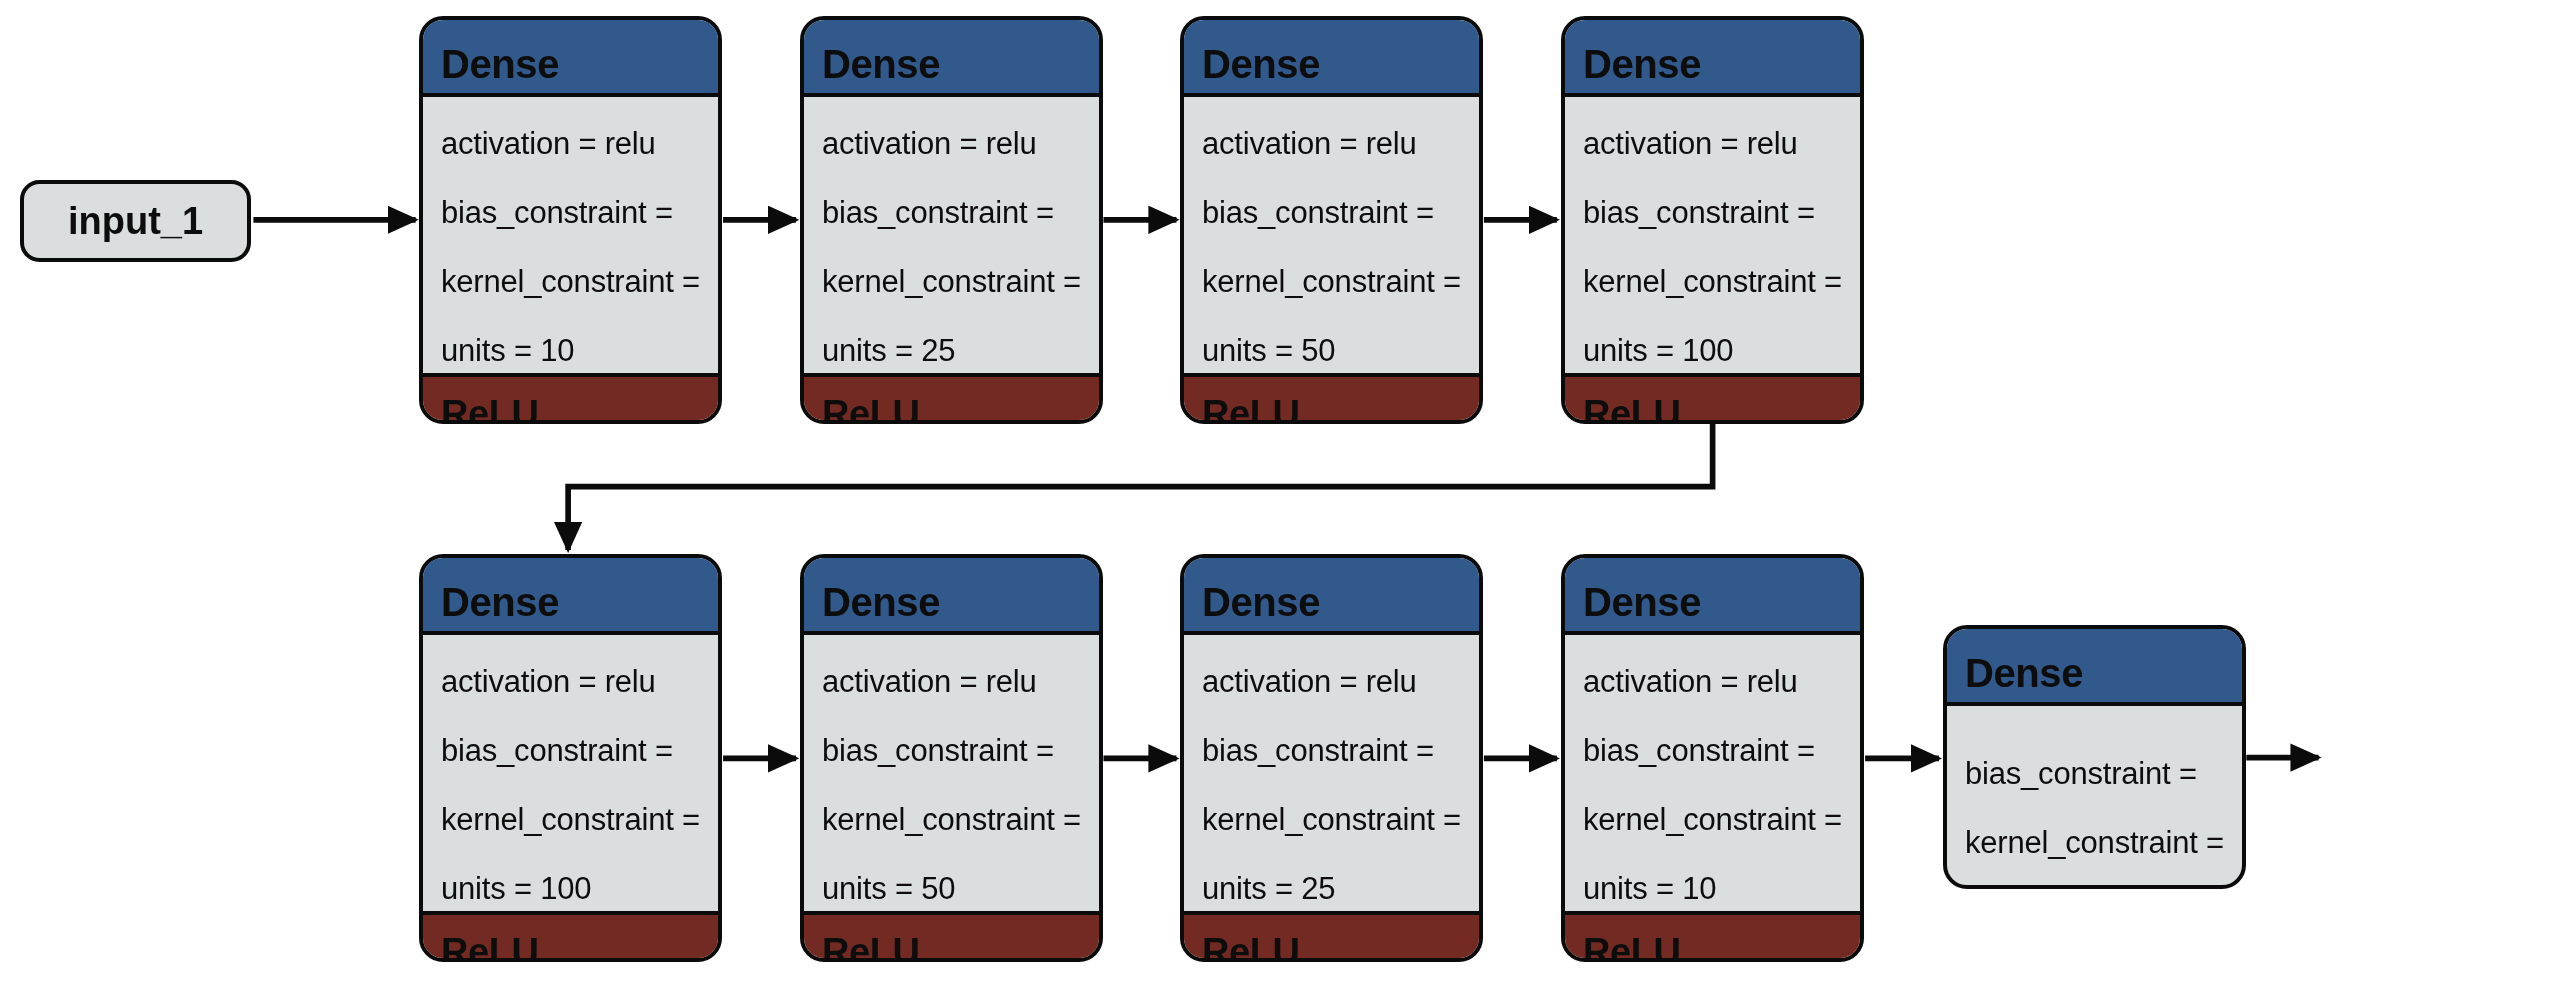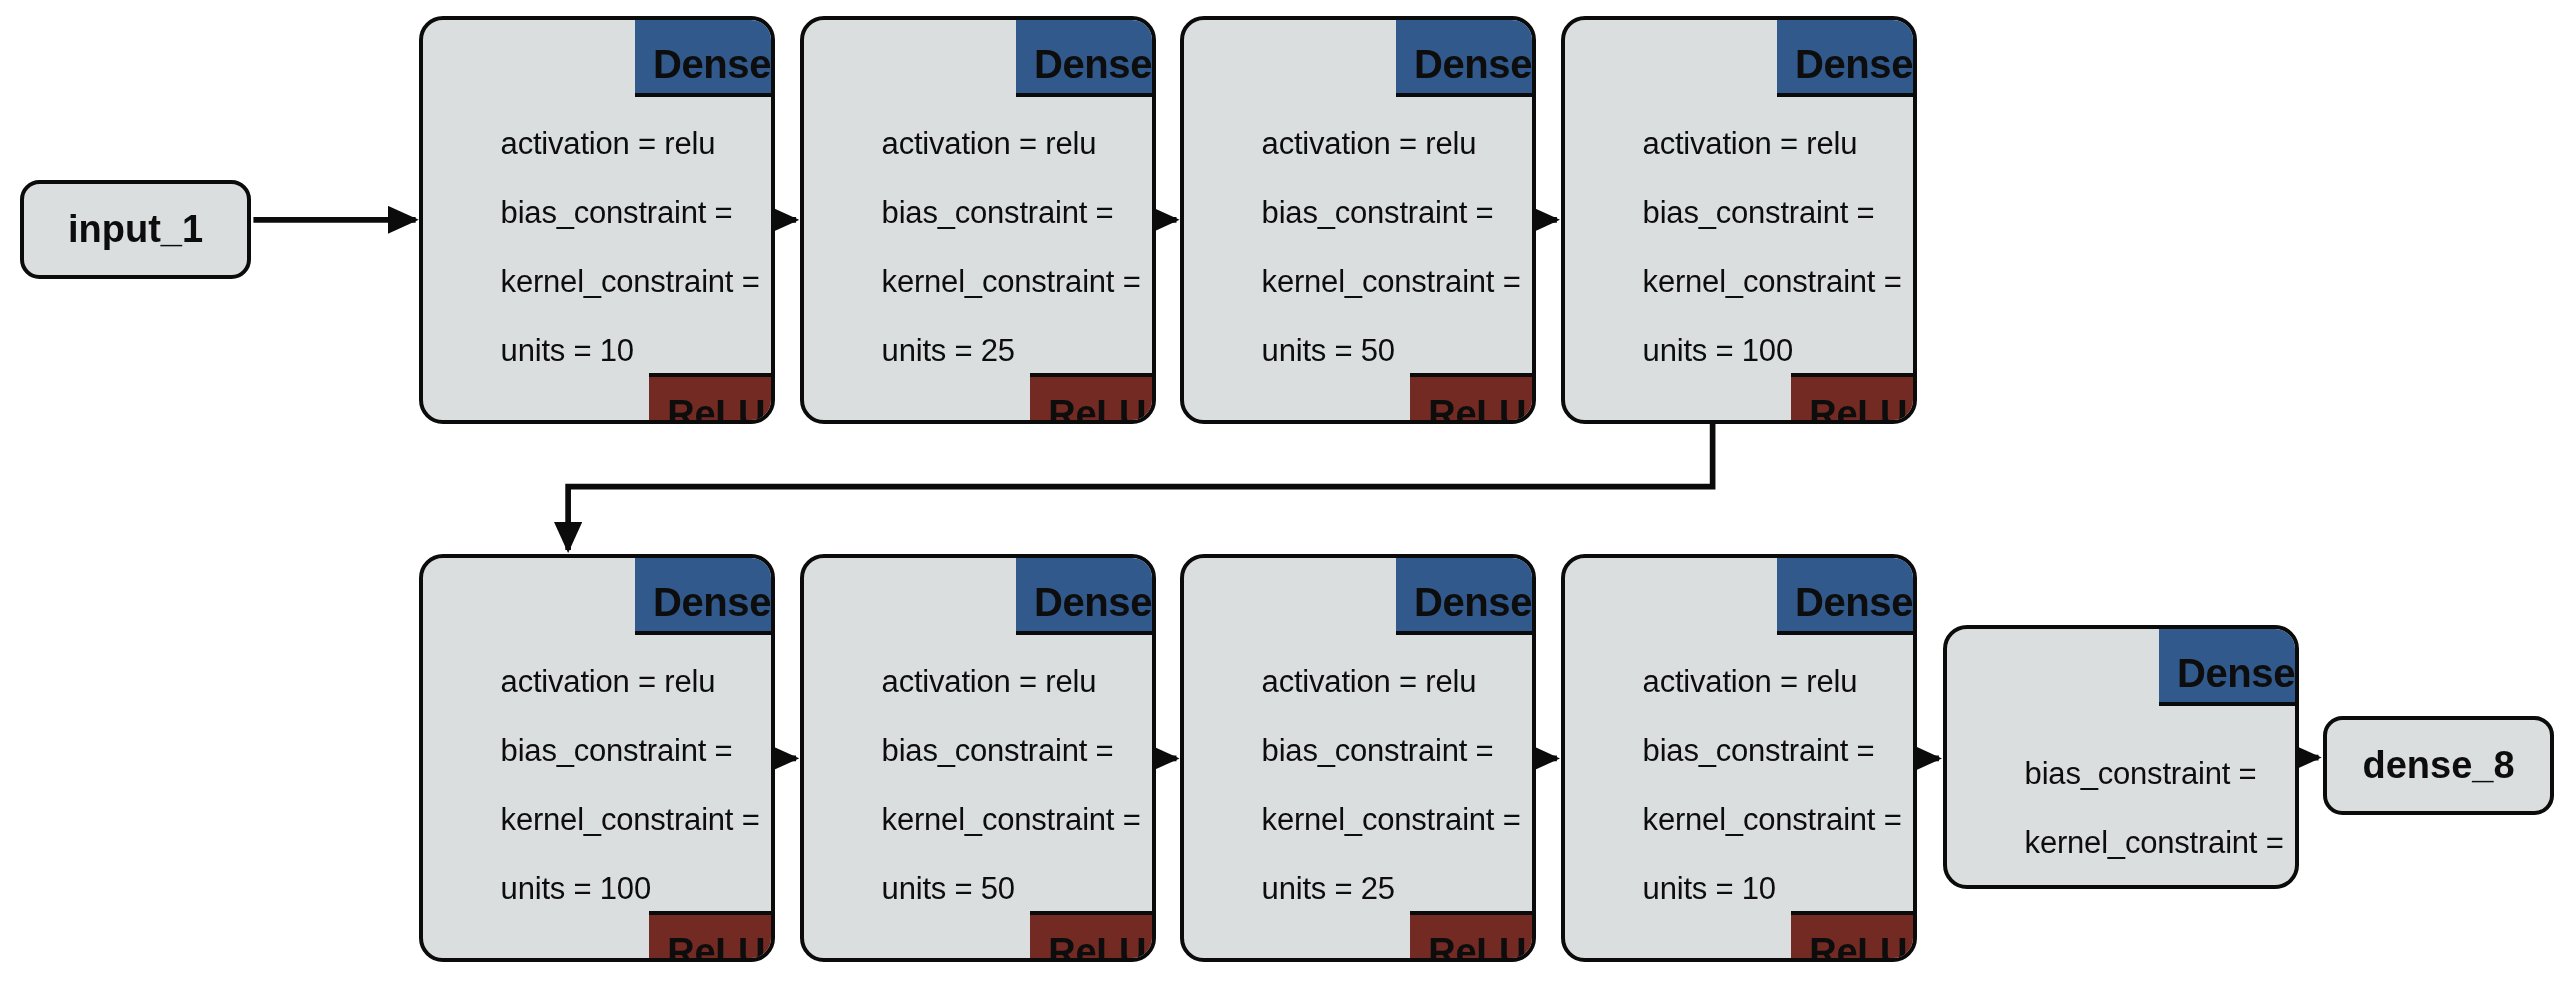--- a/index.html
+++ b/index.html
@@ -13,25 +13,25 @@
   *{box-sizing:border-box;}
   html,body{margin:0;padding:0;}
   body{
     width:2576px;height:992px;position:relative;background:#ffffff;
     font-family:"Liberation Sans", sans-serif;color:var(--text-black);
   }
   .canvas{position:absolute;left:0;top:0;width:2576px;height:992px;}
 
   
   .block{
-    position:absolute;width:356px;height:408px;
+    position:absolute;width:303px;height:408px;
     background:var(--body-gray);
     border:4px solid var(--line-black);
     border-radius:24px;overflow:hidden;
-    display:flex;flex-direction:column;align-items:flex-end;
+    display:flex;flex-direction:column;
   }
   .block.output-block{height:264px;}
   .hdr{
     flex:0 0 auto;height:77px;background:var(--header-blue);
     border-bottom:4px solid var(--line-black);
     display:flex;align-items:flex-end;padding:0 0 6.5px 18px;
     font-size:40px;font-weight:bold;letter-spacing:-0.4px;
   }
   .bdy{
     flex:1 1 auto;display:flex;flex-direction:column;justify-content:center;
@@ -40,21 +40,21 @@
   .line{font-size:31px;line-height:44px;letter-spacing:-0.2px;white-space:nowrap;margin-top:25px;}
   .ftr{
     flex:0 0 auto;height:78px;background:var(--footer-red);
     border-top:4px solid var(--line-black);
     display:flex;align-items:center;padding:0 6px 0 18px;
     font-size:38px;font-weight:bold;letter-spacing:-0.4px;
   }
 
   
   .node{
-    position:absolute;width:231px;height:99px;
+    position:absolute;width:231px;height:82px;
     background:var(--node-gray);
     border:4px solid var(--line-black);border-radius:19.5px;
     display:flex;align-items:center;justify-content:center;
     font-size:38px;font-weight:bold;
   }
 
   
   svg.edges{position:absolute;left:0;top:0;pointer-events:none;}
   .edge{stroke:var(--line-black);stroke-width:7;fill:none;}
   .arrowhead{fill:var(--line-black);}
@@ -175,18 +175,15 @@
   </div>
 
   <div class="block output-block" style="left:1943px;top:625px;">
     <div class="hdr">Dense</div>
     <div class="bdy">
       <div class="line">bias_constraint =</div>
       <div class="line">kernel_constraint =</div>
     </div>
   </div>
 
-  <div class="node" style="left:2323px;top:716px;">
-    <span>dense_8</span>
-  </div>
 
 </div>
 
 
 </body></html>

